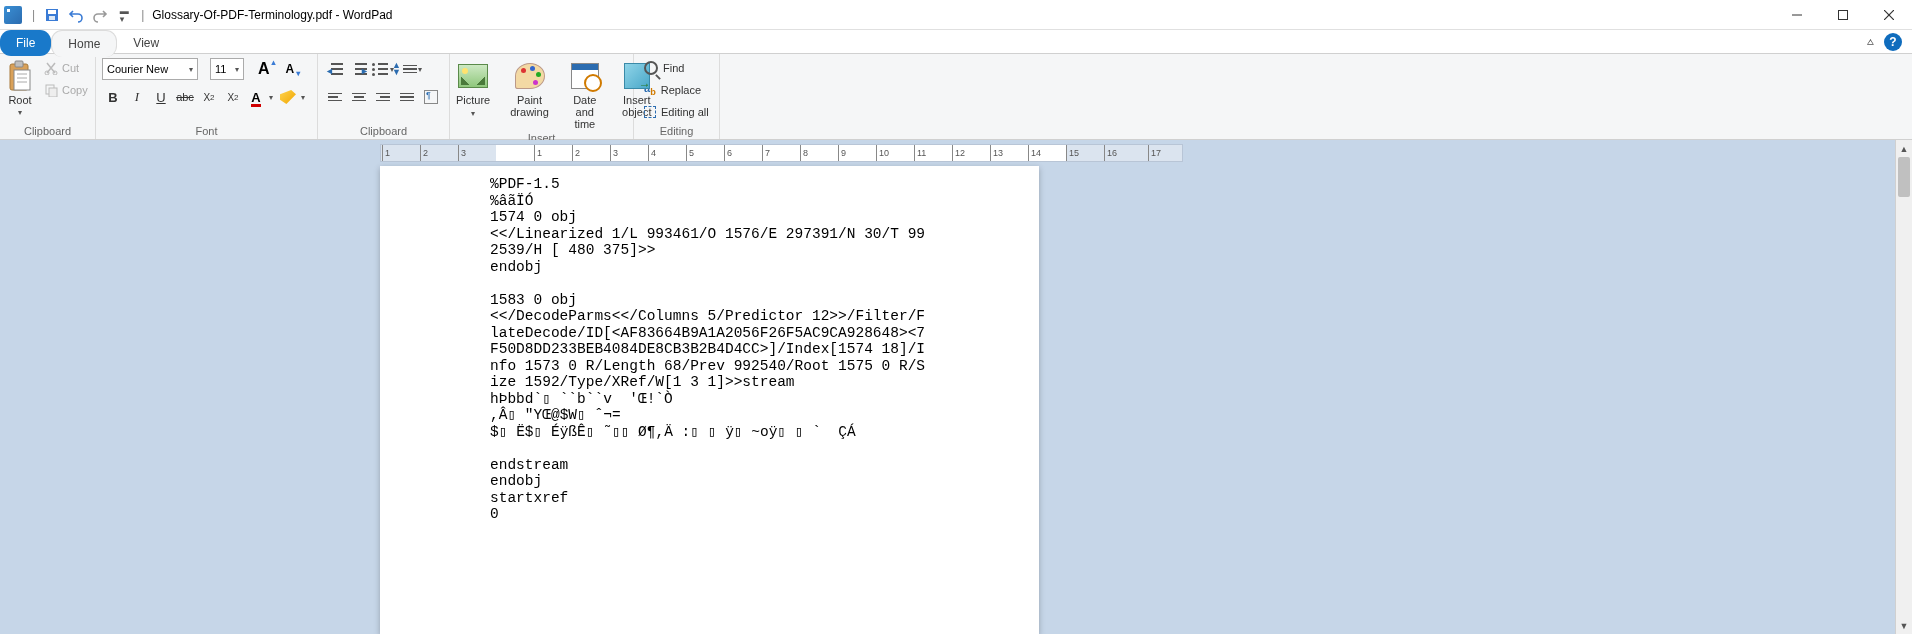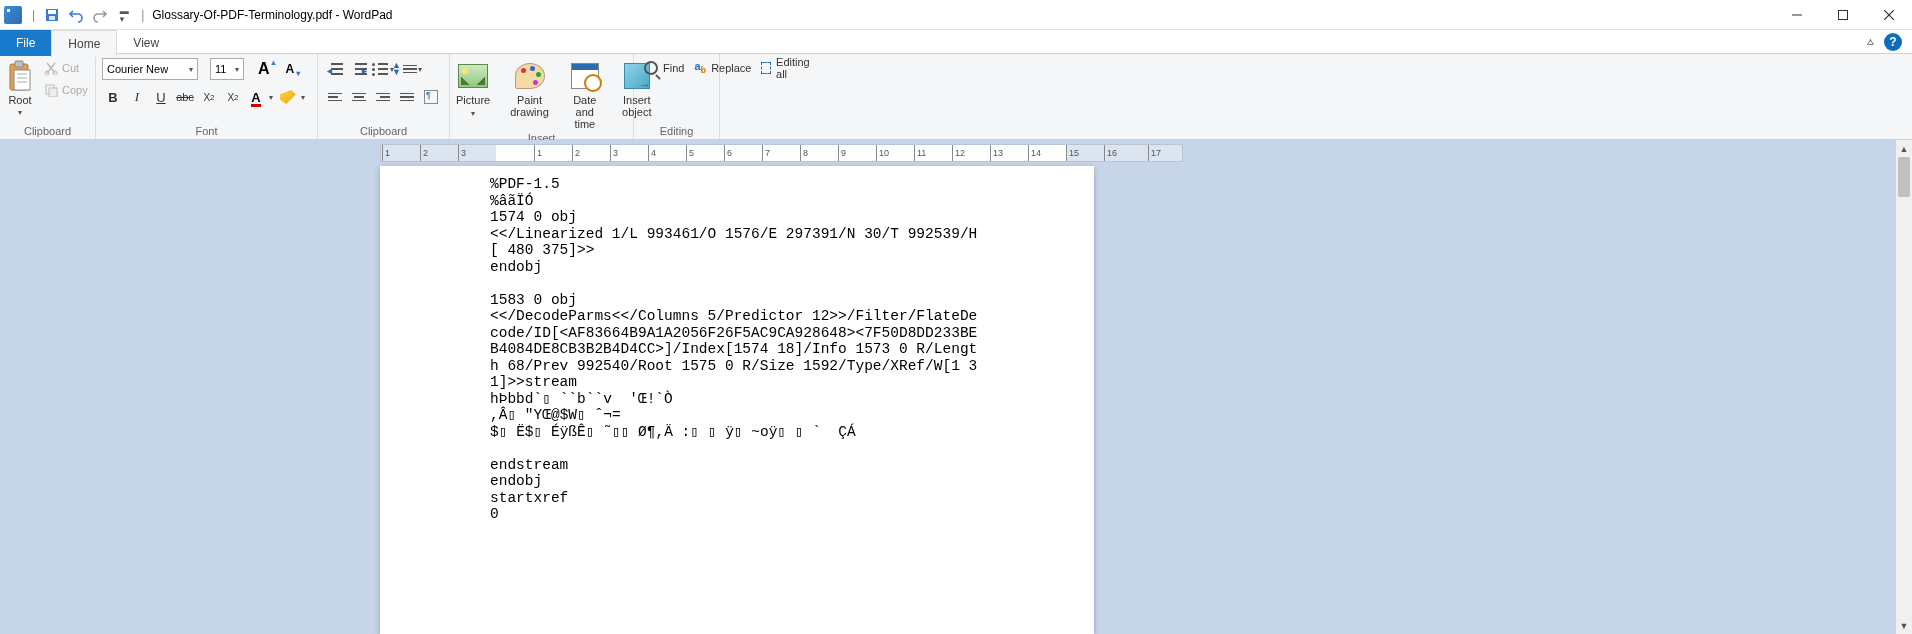--- a/index.html
+++ b/index.html
@@ -12,21 +12,21 @@
 .app-icon { width: 18px; height: 18px; background: linear-gradient(135deg,#3a8fd4,#2b6cb0); border-radius: 2px; margin-right: 4px; position: relative; }
 .app-icon::after { content:""; position:absolute; left:3px; top:3px; width:3px; height:3px; background:#fff; }
 .title-sep { color:#888; padding:0 4px; font-size:12px; }
 .title-text { font-size: 12px; color: #000; padding-left: 2px; }
 .titlebar-right { position:absolute; right:0; top:0; height:30px; display:flex; align-items:center; }
 .win-btn { width:46px; height:30px; display:flex; align-items:center; justify-content:center; font-size:12px; color:#333; cursor:pointer; }
 .help-badge { width:18px; height:18px; border-radius:50%; background:#0f6cbd; color:#fff; font-size:12px; display:flex; align-items:center; justify-content:center; margin-right:4px; font-weight:bold; }
 
 
 .tabstrip { height:24px; background:#fff; display:flex; align-items:stretch; border-bottom:1px solid #d0d0d0; position:relative; }
-.tab { padding:13px 16px; font-size:12px; display:flex; align-items:center; color:#444; cursor:pointer; }
+.tab { padding:13px 16px; font-size:12px; display:flex; align-items:center; color:#444; cursor:pointer;border-radius:11px; }
 .tab.file { background:#1979ca; color:#fff; }
 .tab.active { background:#f5f6f7; border-top:1px solid #dcdcdc; border-left:1px solid #dcdcdc; border-right:1px solid #dcdcdc; margin-bottom:-1px; }
 .tabstrip-right { position:absolute; right:6px; top:0; height:24px; display:flex; align-items:center; gap:4px; }
 .collapse-chevron { font-size:11px; color:#555; cursor:pointer; padding:2px 4px; }
 
 
 .ribbon { height:86px; background:#f5f6f7; display:flex; border-bottom:1px solid #d0d0d0; user-select:none; }
 .group { border-right:1px solid #dcdcdc; display:flex; flex-direction:column; justify-content:space-between; padding:4px 6px 2px; }
 .group-body { flex:1; display:flex; align-items:flex-start; gap:6px; }
 .group-label { text-align:center; font-size:11px; color:#666; padding:2px 0 0; }
@@ -111,21 +111,21 @@
 .replace-ico { font-size:11px; color:#2b6cb0; font-weight:bold; }
 .replace-ico sub{color:#d07a00;}
 .select-ico { width:12px; height:12px; border:1px dashed #2b6cb0; }
 
 
 .docarea { position:relative; height:calc(634px - 30px - 24px - 86px); background:#c6d6e8; overflow:hidden; }
 .ruler { position:absolute; left:380px; top:4px; width:803px; height:18px; background:#fff; border:1px solid #b8c5d6; font-size:9px; color:#555; display:flex; align-items:center; overflow:hidden; }
 .ruler-inner { position:relative; width:100%; height:100%; }
 .ruler-seg { position:absolute; top:0; bottom:0; border-left:1px solid #888; font-size:9px; padding-left:2px; display:flex; align-items:center; }
 .ruler-margin { position:absolute; top:0; bottom:0; background:#dbe4ef; }
-.page { position:absolute; left:380px; top:26px; width:714px; bottom:0; background:#fff; box-shadow:0 2px 6px rgba(0,0,0,0.25); padding:10px 110px 0 110px; }
+.page { position:absolute; left:380px; top:26px; width:659px; bottom:0; background:#fff; box-shadow:0 2px 6px rgba(0,0,0,0.25); padding:10px 110px 0 110px; }
 .page-text { font-family:"Courier New",monospace; font-size:14.5px; line-height:16.5px; white-space:pre-wrap; word-break:break-all; color:#000; }
 .vscroll { position:absolute; right:0; top:0; bottom:0; width:17px; background:#f0f0f0; border-left:1px solid #d0d0d0; }
 .vscroll .up, .vscroll .down { height:17px; display:flex; align-items:center; justify-content:center; font-size:9px; color:#555; cursor:pointer; }
 .vscroll .track { position:absolute; top:17px; bottom:17px; left:0; right:0; }
 .vscroll .thumb { position:absolute; left:2px; right:2px; top:0; height:40px; background:#c0c0c0; border-radius:2px; }
 
 svg { display:block; }
 </style>
 </head>
 <body>
@@ -376,21 +376,21 @@
         <div class="icon">
             <div class="obj-icon"></div>
           </div>
         <div class="lbl">Insert object</div>
       </div>
     </div>
     <div class="group-label">Insert</div>
   </div>
 
   <div class="group" style="width:86px;">
-    <div class="group-body edit-body" style="flex-direction:row;">
+    <div class="group-body edit-body" style="flex-direction:column;">
       <div class="edit-btn">
         <span class="find-ico"></span>
         <span>Find</span>
       </div>
       <div class="edit-btn">
         <span class="replace-ico">a<sub>b</sub></span>
         <span>Replace</span>
       </div>
       <div class="edit-btn">
         <span class="select-ico"></span>

